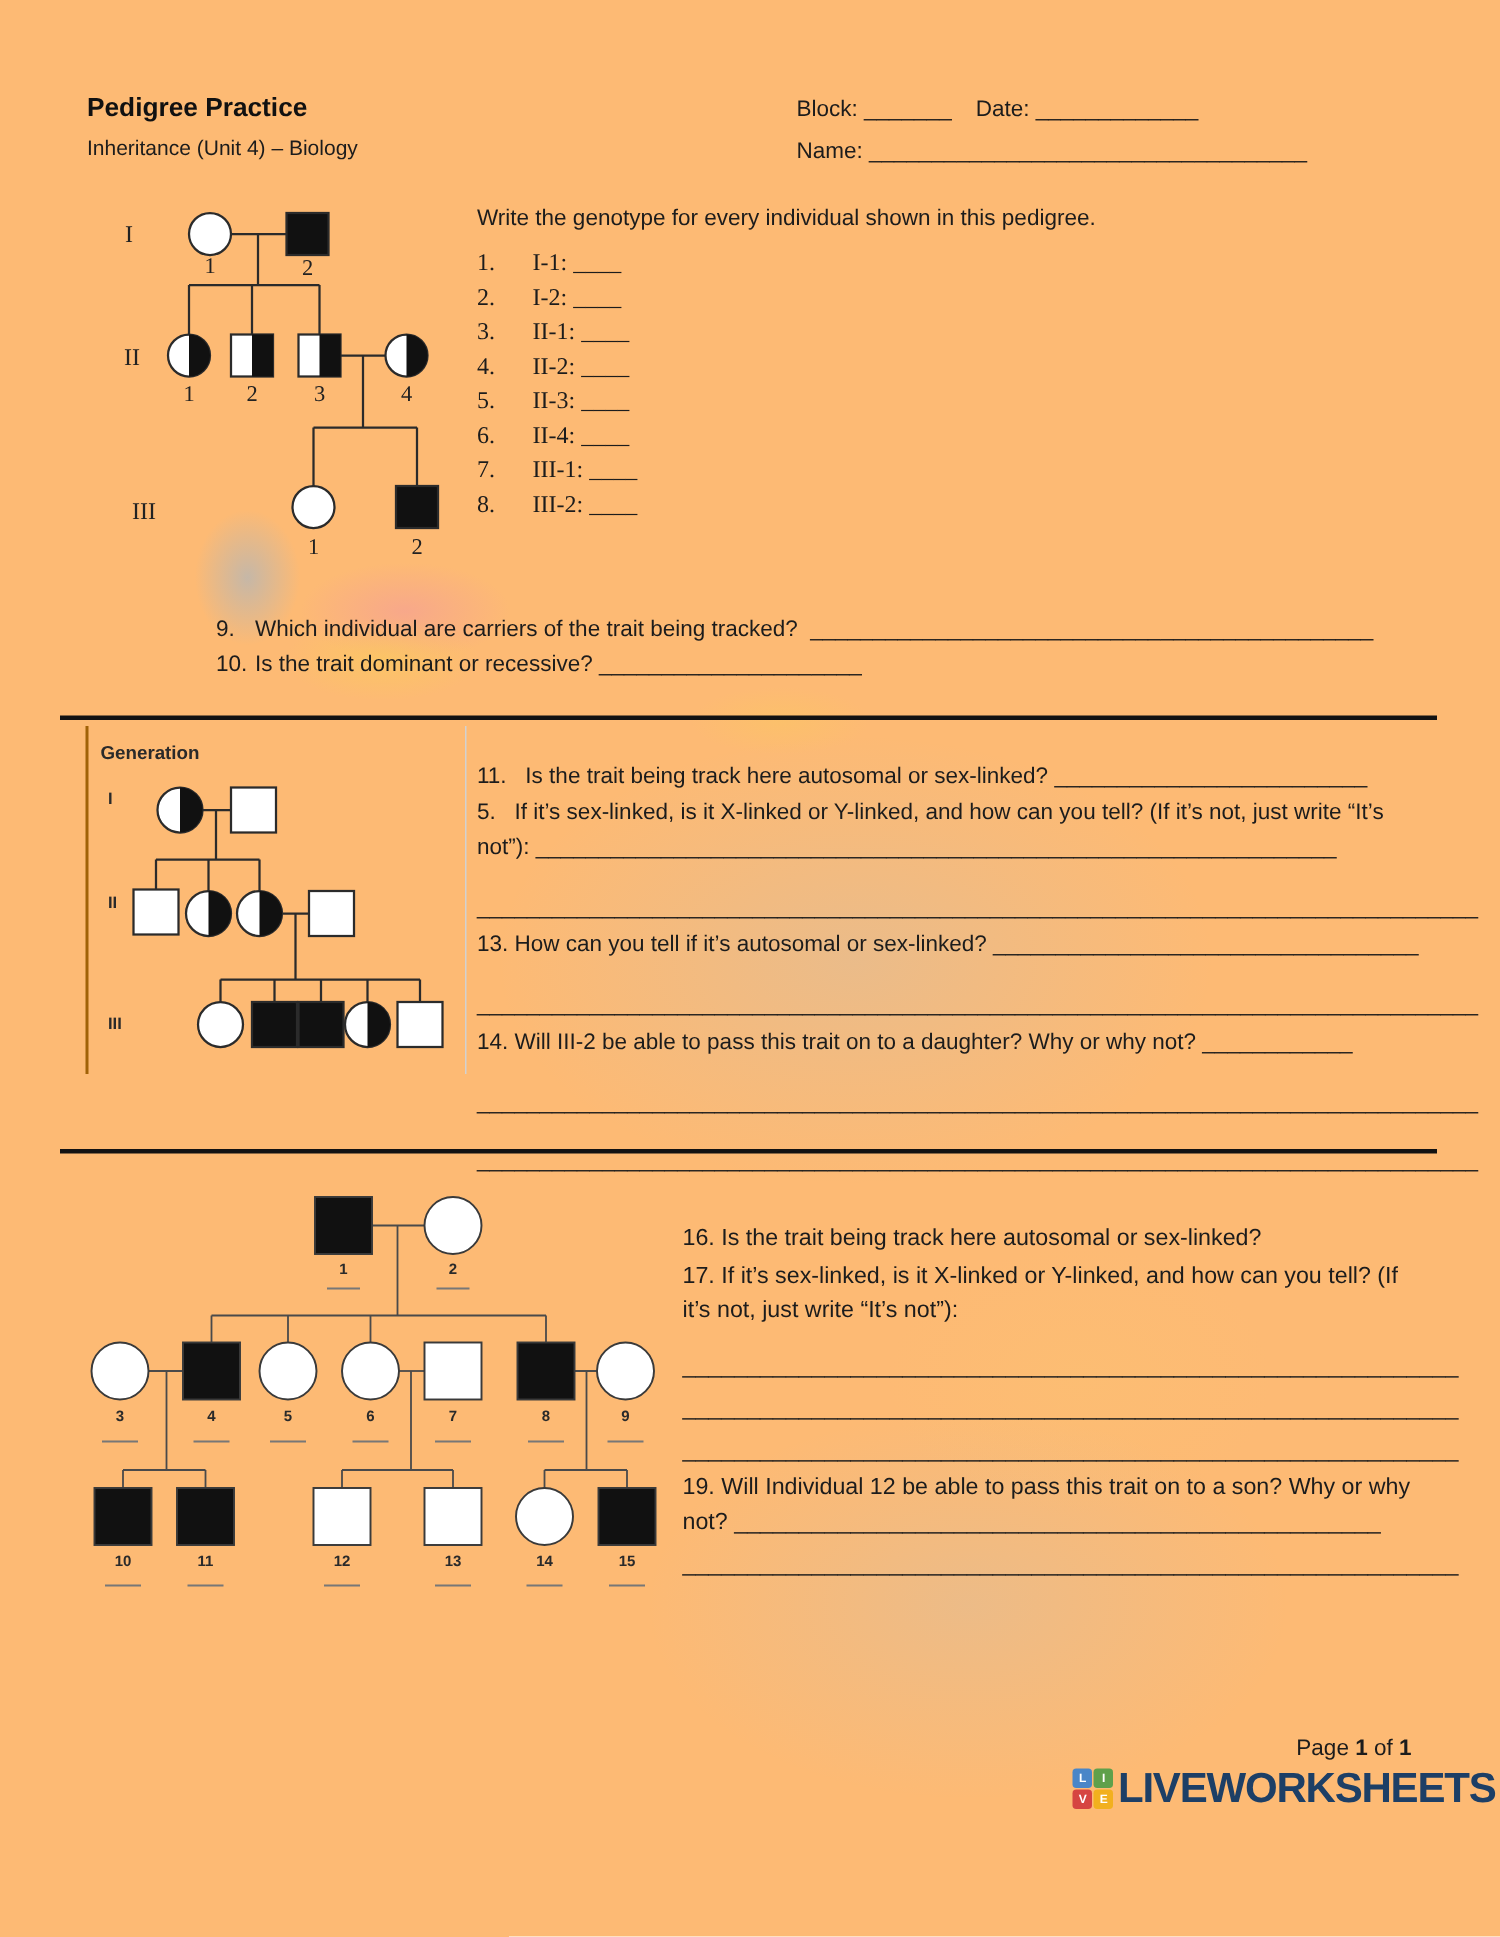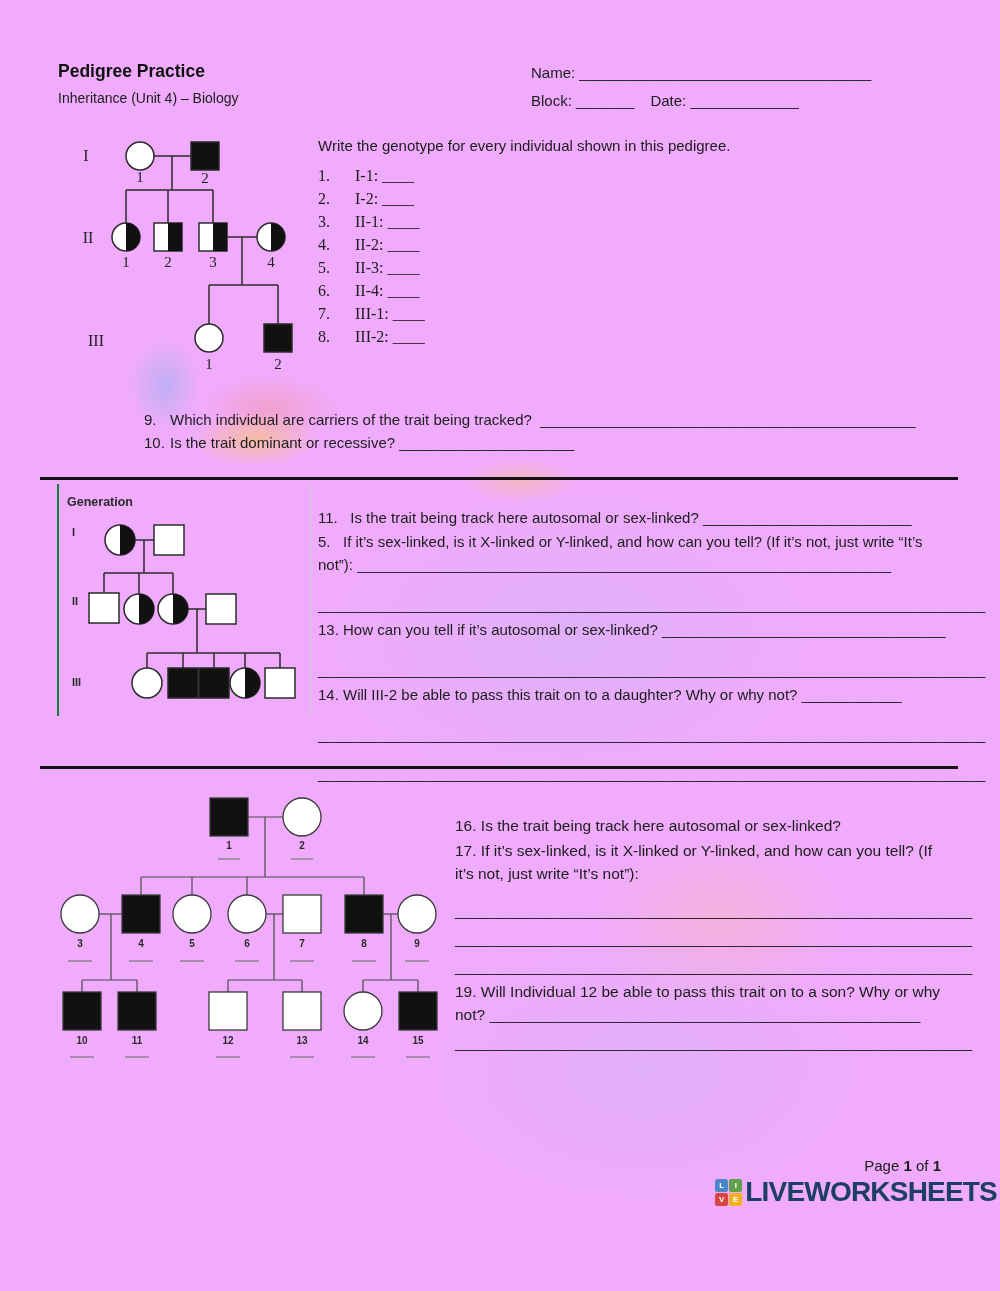--- a/index.html
+++ b/index.html
@@ -1,16 +1,16 @@
 <!DOCTYPE html>
 <html><head>
 <meta charset="utf-8">
 <style>
   html,body{margin:0;padding:0;background:#ffffff;}
-  .page{position:relative;width:1000px;height:1291px;background:#f0abfc;overflow:hidden;
+  .page{position:relative;width:1000px;height:1291px;background:#fdba74;overflow:hidden;
         font-family:"Liberation Sans",sans-serif;color:#1c1c1c;}
   .abs{position:absolute;}
   .blob{position:absolute;pointer-events:none;}
   
   .title{font-size:17.5px;font-weight:bold;line-height:22px;margin:0;color:#111;}
   .subtitle{font-size:14px;line-height:20px;margin:6px 0 0 0;}
   .fill-row{font-size:15px;line-height:21px;white-space:pre;}
   .fill-row + .fill-row{margin-top:7px;}
   .date-lab{margin-left:16px;}
   
@@ -19,21 +19,21 @@
   .instruction{font-size:15px;line-height:22px;margin:0;}
   .glist{margin-top:7px;font-family:"Liberation Serif",serif;font-size:16px;}
   .g-item{display:flex;line-height:23px;}
   .g-num{width:37px;flex:0 0 37px;}
   .qrow{display:flex;font-size:15px;line-height:23px;}
   .q-num{width:26px;flex:0 0 26px;}
   
   .divider{position:absolute;left:40px;width:918px;height:3px;background:#121212;}
   
   .p2frame{position:absolute;left:57px;top:484px;width:251px;height:232px;
-           border-left:2px solid #15803d;border-right:1px solid #d2d2d2;text-align:right;}
+           border-left:2px solid #a16207;border-right:1px solid #d2d2d2;text-align:right;}
   
   .ped{fill:#ffffff;stroke:#2b2b2b;stroke-width:1.5;}
   .ped3{fill:#ffffff;stroke:#3a3a3a;stroke-width:1.3;}
   .filled{fill:#111111;}
   .half{fill:#111111;stroke:none;}
   .conn{stroke:#2b2b2b;stroke-width:1.5;fill:none;}
   .conn3{stroke:#4a4a4a;stroke-width:1.2;fill:none;}
   .ansline{stroke:#777;stroke-width:1.2;}
   .t-serif{font-family:"Liberation Serif",serif;font-size:15px;fill:#222;text-anchor:middle;}
   .t-roman{font-family:"Liberation Serif",serif;font-size:16px;fill:#222;text-anchor:middle;}
@@ -67,22 +67,22 @@
   <div class="blob" style="left:460px;top:458px;width:120px;height:45px;background:radial-gradient(closest-side,rgba(250,205,90,0.35),rgba(250,205,90,0));"></div>
   <div class="blob" style="left:330px;top:490px;width:480px;height:300px;background:radial-gradient(closest-side,rgba(150,195,235,0.18),rgba(150,195,235,0));"></div>
   <div class="blob" style="left:590px;top:830px;width:260px;height:180px;background:radial-gradient(closest-side,rgba(250,200,110,0.22),rgba(250,200,110,0));"></div>
   <div class="blob" style="left:430px;top:940px;width:430px;height:260px;background:radial-gradient(closest-side,rgba(150,195,235,0.16),rgba(150,195,235,0));"></div>
 
   <div class="abs" style="left:58px;top:60px;">
     <h1 class="title">Pedigree Practice</h1>
     <p class="subtitle">Inheritance (Unit 4) – Biology</p>
   </div>
   <div class="abs" style="left:531px;top:62px;">
+    <div class="fill-row"><span>Block:</span> <span>_______</span><span class="date-lab">Date:</span> <span>_____________</span></div>
     <div class="fill-row"><span>Name:</span> <span>___________________________________</span></div>
-    <div class="fill-row"><span>Block:</span> <span>_______</span><span class="date-lab">Date:</span> <span>_____________</span></div>
   </div>
 
   <svg class="abs" style="left:60px;top:130px;" width="260" height="250" viewBox="0 0 260 250">
     <g>
       <line class="conn" x1="94" y1="26" x2="131" y2="26"></line>
       <line class="conn" x1="112" y1="26" x2="112" y2="60"></line>
       <line class="conn" x1="66" y1="60" x2="153" y2="60"></line>
       <line class="conn" x1="66" y1="60" x2="66" y2="93"></line>
       <line class="conn" x1="108" y1="60" x2="108" y2="93"></line>
       <line class="conn" x1="153" y1="60" x2="153" y2="93"></line>

